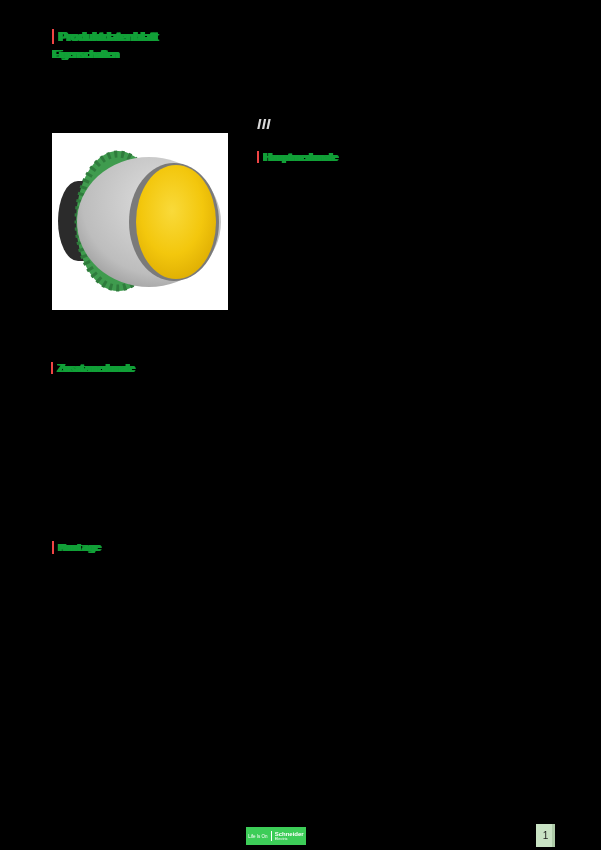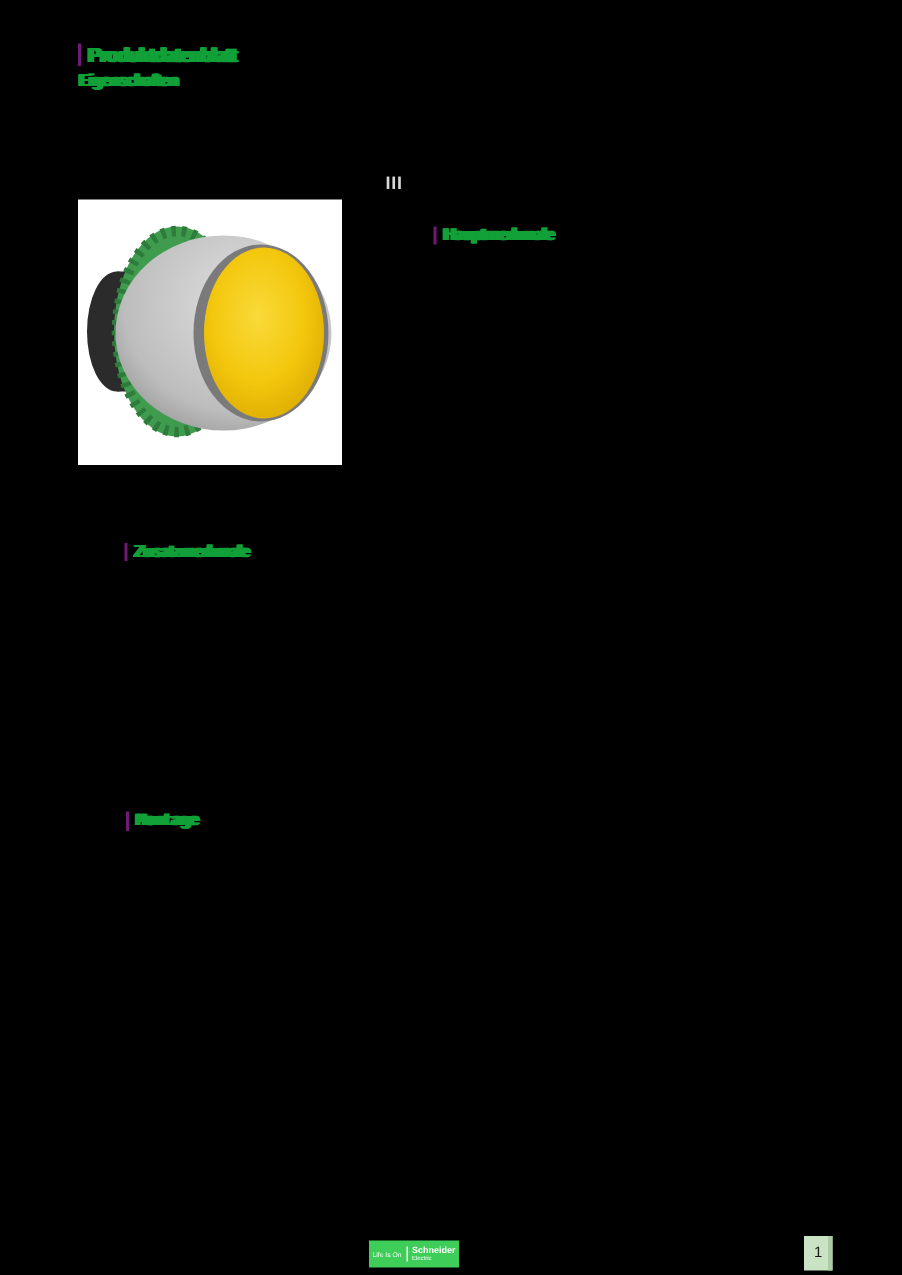--- a/index.html
+++ b/index.html
@@ -12,29 +12,30 @@
   
   .smear{
     color:#12A038;
     font-weight:700;
     letter-spacing:-1px;
     text-shadow:0.7px 0 currentColor,1.4px 0 currentColor,-0.7px 0 currentColor,2px 0 currentColor;
     white-space:nowrap;
   }
   .lead-bar{
     padding-left:4px;
-    border-left:2px solid #701a75;
+    border-left:2px solid #ef4444;
   }
   .title-main{left:52px;top:29px;font-size:13.5px;}
   .title-sub{left:52px;top:48px;font-size:11.5px;}
   .ref-mark{
-    left:257px;top:115px;font-size:12px;font-weight:700;color:#D9D9D9;
+    left:257px;top:115px;font-size:15px;font-weight:700;color:#D9D9D9;
     letter-spacing:0.5px;
+    font-style:italic;
   }
-  .heading{font-size:11.5px;margin-left:32px;}
+  .heading{font-size:11.5px;}
   .h-haupt{left:257px;top:151px;}
   .h-zusatz{left:51px;top:362px;text-align:center;}
   .h-montage{left:52px;top:541px;font-family:Liberation Mono, monospace;}
   .product-box{
     left:52px;top:133px;width:176px;height:177px;background:#FFFFFF;
   }
   .product-box svg{display:block;}
   
   .brand-plate{
     left:246px;top:827px;width:60px;height:18px;background:#3DCD58;

